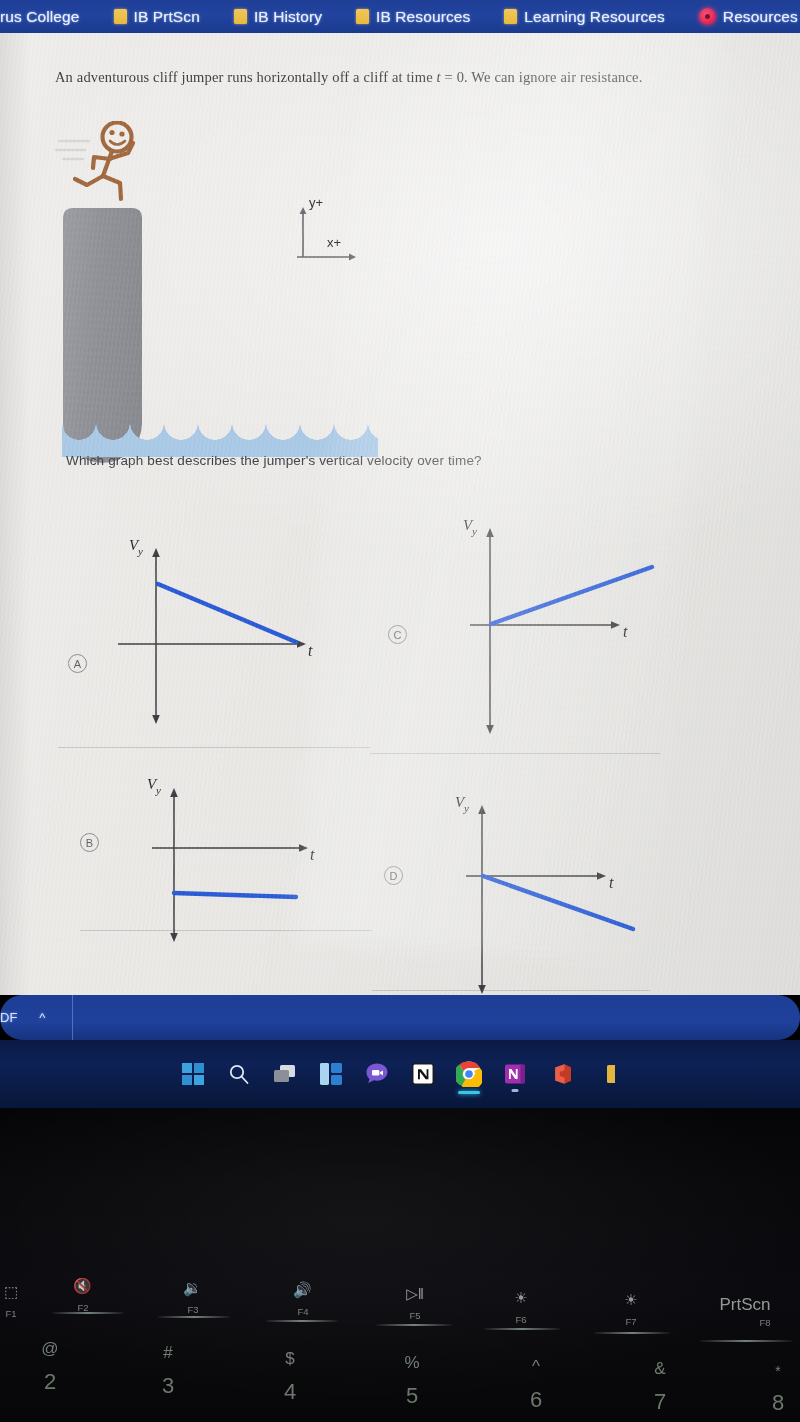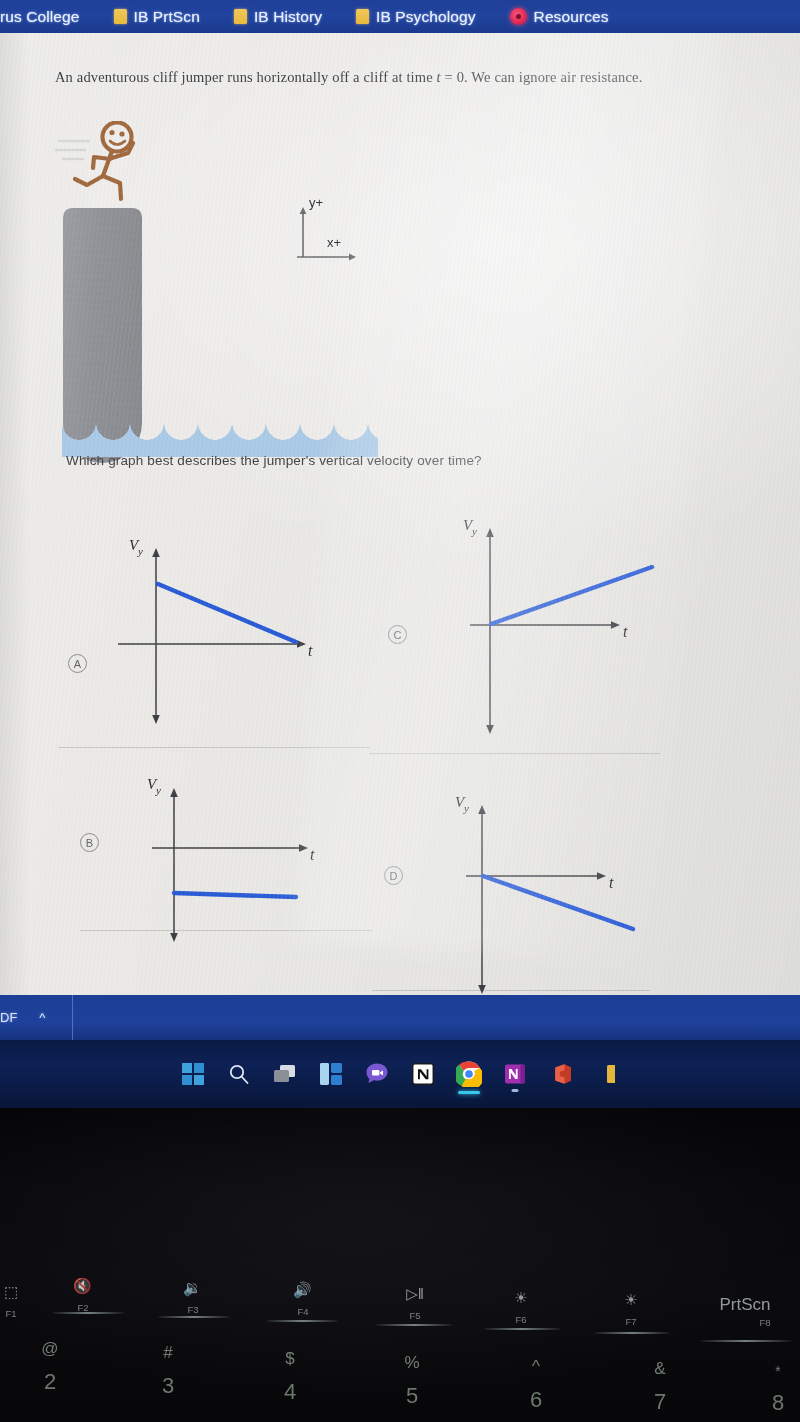--- a/index.html
+++ b/index.html
@@ -129,21 +129,21 @@
     display: flex; align-items: center; justify-content: center;
     font-family: "Liberation Sans", sans-serif; letter-spacing: 0;
   }
   .opt svg { position: absolute; left: 38px; top: 0; }
   .ax-lbl { font-family: "Liberation Sans", sans-serif; fill: #2f2f33; }
 
   
   .download-bar {
     position: absolute; left: 0; top: 995px; width: 800px; height: 45px;
     background: linear-gradient(180deg,#1d3e96 0%,#1f419b 60%,#16337f 100%);
-    display: flex; align-items: center; overflow: hidden;
+    display: flex; align-items: center; overflow: hidden; border-radius: 22px;
   }
   .dl-chip {
     display: flex; align-items: center; gap: 22px; padding-left: 0px;
     height: 45px; color: #dbe5fb; font-size: 13px; width: 72px;
     text-shadow: 0 0 3px rgba(150,185,255,.7);
   }
   .dl-divider { width: 1px; height: 45px; background: rgba(190,210,255,.35); }
 
   
   .taskbar {
@@ -202,21 +202,25 @@
     <div class="bm">
       <span class="folder-ico"></span>
       <span class="bm-label">IB PrtScn</span>
     </div>
     <div class="bm">
       <span class="folder-ico"></span>
       <span class="bm-label">IB History</span>
     </div>
     <div class="bm">
       <span class="folder-ico"></span>
-      <span class="bm-label">IB Psychology</span>
+      <span class="bm-label">IB Resources</span>
+    </div>
+    <div class="bm">
+      <span class="folder-ico"></span>
+      <span class="bm-label">Learning Resources</span>
     </div>
     <div class="bm">
       <span class="tutor-ico"></span>
       <span class="bm-label">Resources</span>
     </div>
   </div>
 
   <div class="page">
     <div class="page-gutter"></div>
 

